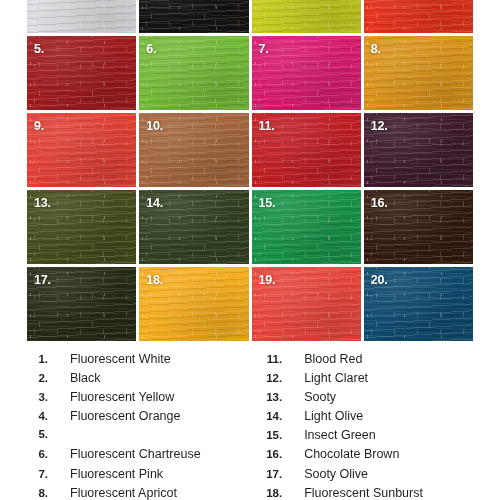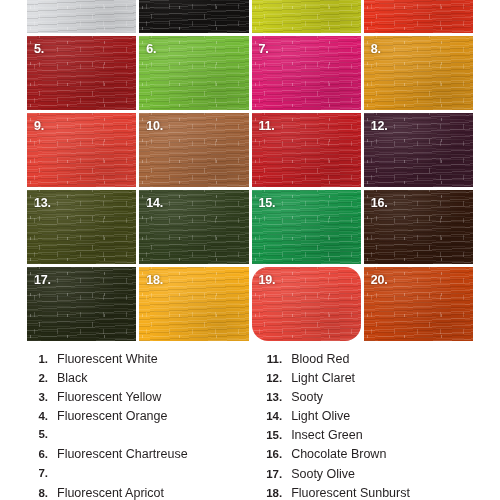--- a/index.html
+++ b/index.html
@@ -112,20 +112,21 @@
     font-size: 11.5px;
     font-weight: bold;
     color: #231f20;
     font-family: "Liberation Sans", sans-serif;
   }
   .legend-label {
     font-size: 12.5px;
     color: #231f20;
     font-family: "Liberation Sans", sans-serif;
     white-space: nowrap;
+    margin-left: 13px;
   }
 </style>
 </head>
 <body>
 
 <div id="swatch-grid">
     <div class="swatch" style="background-color: rgb(220, 222, 225);"></div>
     <div class="swatch" style="background-color: rgb(21, 19, 18);"></div>
     <div class="swatch" style="background-color: rgb(198, 204, 29);"></div>
     <div class="swatch" style="background-color: rgb(229, 50, 27);"></div>
@@ -164,24 +165,24 @@
     </div>
     <div class="swatch" style="background-color: rgb(51, 25, 13);">
       <span class="num">16.</span>
     </div>
     <div class="swatch" style="background-color: rgb(37, 42, 21);">
       <span class="num">17.</span>
     </div>
     <div class="swatch" style="background-color: rgb(245, 173, 28);">
       <span class="num">18.</span>
     </div>
-    <div class="swatch" style="background-color: rgb(232, 69, 58); border-radius: 16px;">
+    <div class="swatch" style="background-color: rgb(232, 69, 58);">
       <span class="num">19.</span>
     </div>
-    <div class="swatch" style="background-color: #c2410c;">
+    <div class="swatch" style="background-color: #0c4a6e;">
       <span class="num">20.</span>
     </div>
   </div>
 
 <div id="legend">
   <div class="legend-col" id="legend-col-left">
       <div class="legend-item">
         <span class="legend-num">1.</span>
         <span class="legend-label">Fluorescent White</span>
       </div>
@@ -199,20 +200,21 @@
       </div>
       <div class="legend-item">
         <span class="legend-num">5.</span>
       </div>
       <div class="legend-item">
         <span class="legend-num">6.</span>
         <span class="legend-label">Fluorescent Chartreuse</span>
       </div>
       <div class="legend-item">
         <span class="legend-num">7.</span>
+        <span class="legend-label">Fluorescent Pink</span>
       </div>
       <div class="legend-item">
         <span class="legend-num">8.</span>
         <span class="legend-label">Fluorescent Apricot</span>
       </div>
     </div>
   <div class="legend-col" id="legend-col-right">
       <div class="legend-item">
         <span class="legend-num">11.</span>
         <span class="legend-label">Blood Red</span>

